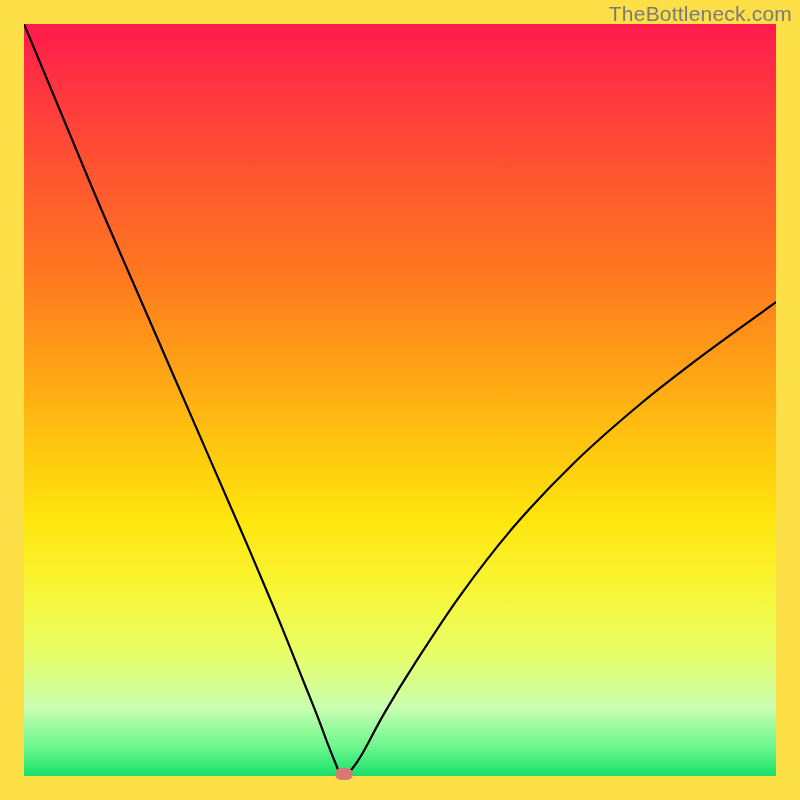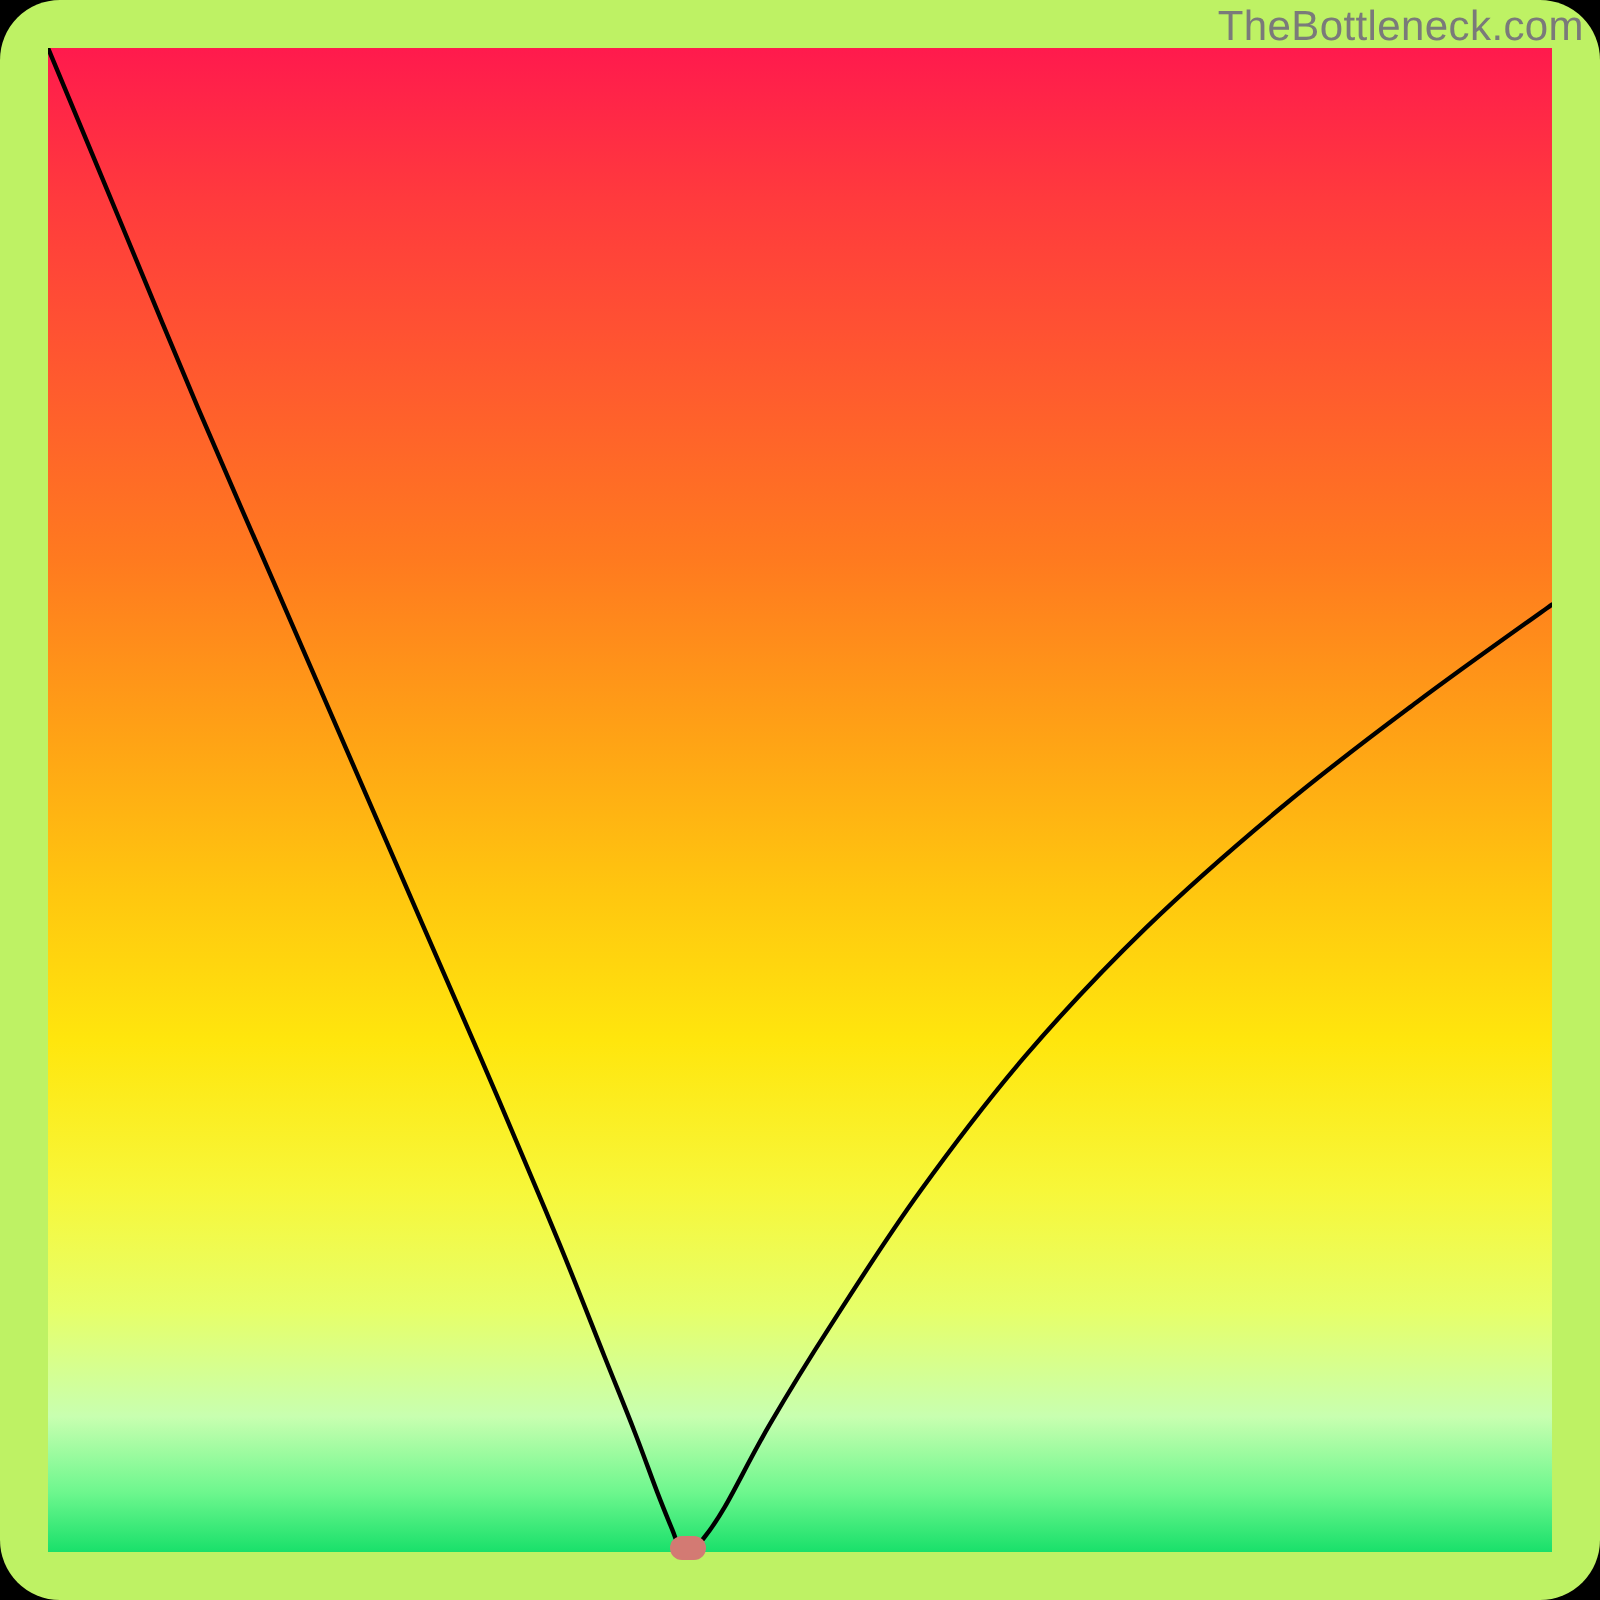--- a/index.html
+++ b/index.html
@@ -8,22 +8,21 @@
     width: 800px;
     height: 800px;
     background: #000;
     overflow: hidden;
     font-family: Arial, Helvetica, sans-serif;
   }
   .frame {
     position: absolute;
     left: 0; top: 0;
     width: 800px; height: 800px;
-    background: #bef264;
-    border-radius: 30px;
+    background: #fde047;
   }
   .plot {
     position: absolute;
     left: 24px;
     top: 24px;
     width: 752px;
     height: 752px;
     
     background: linear-gradient(
       to bottom,

